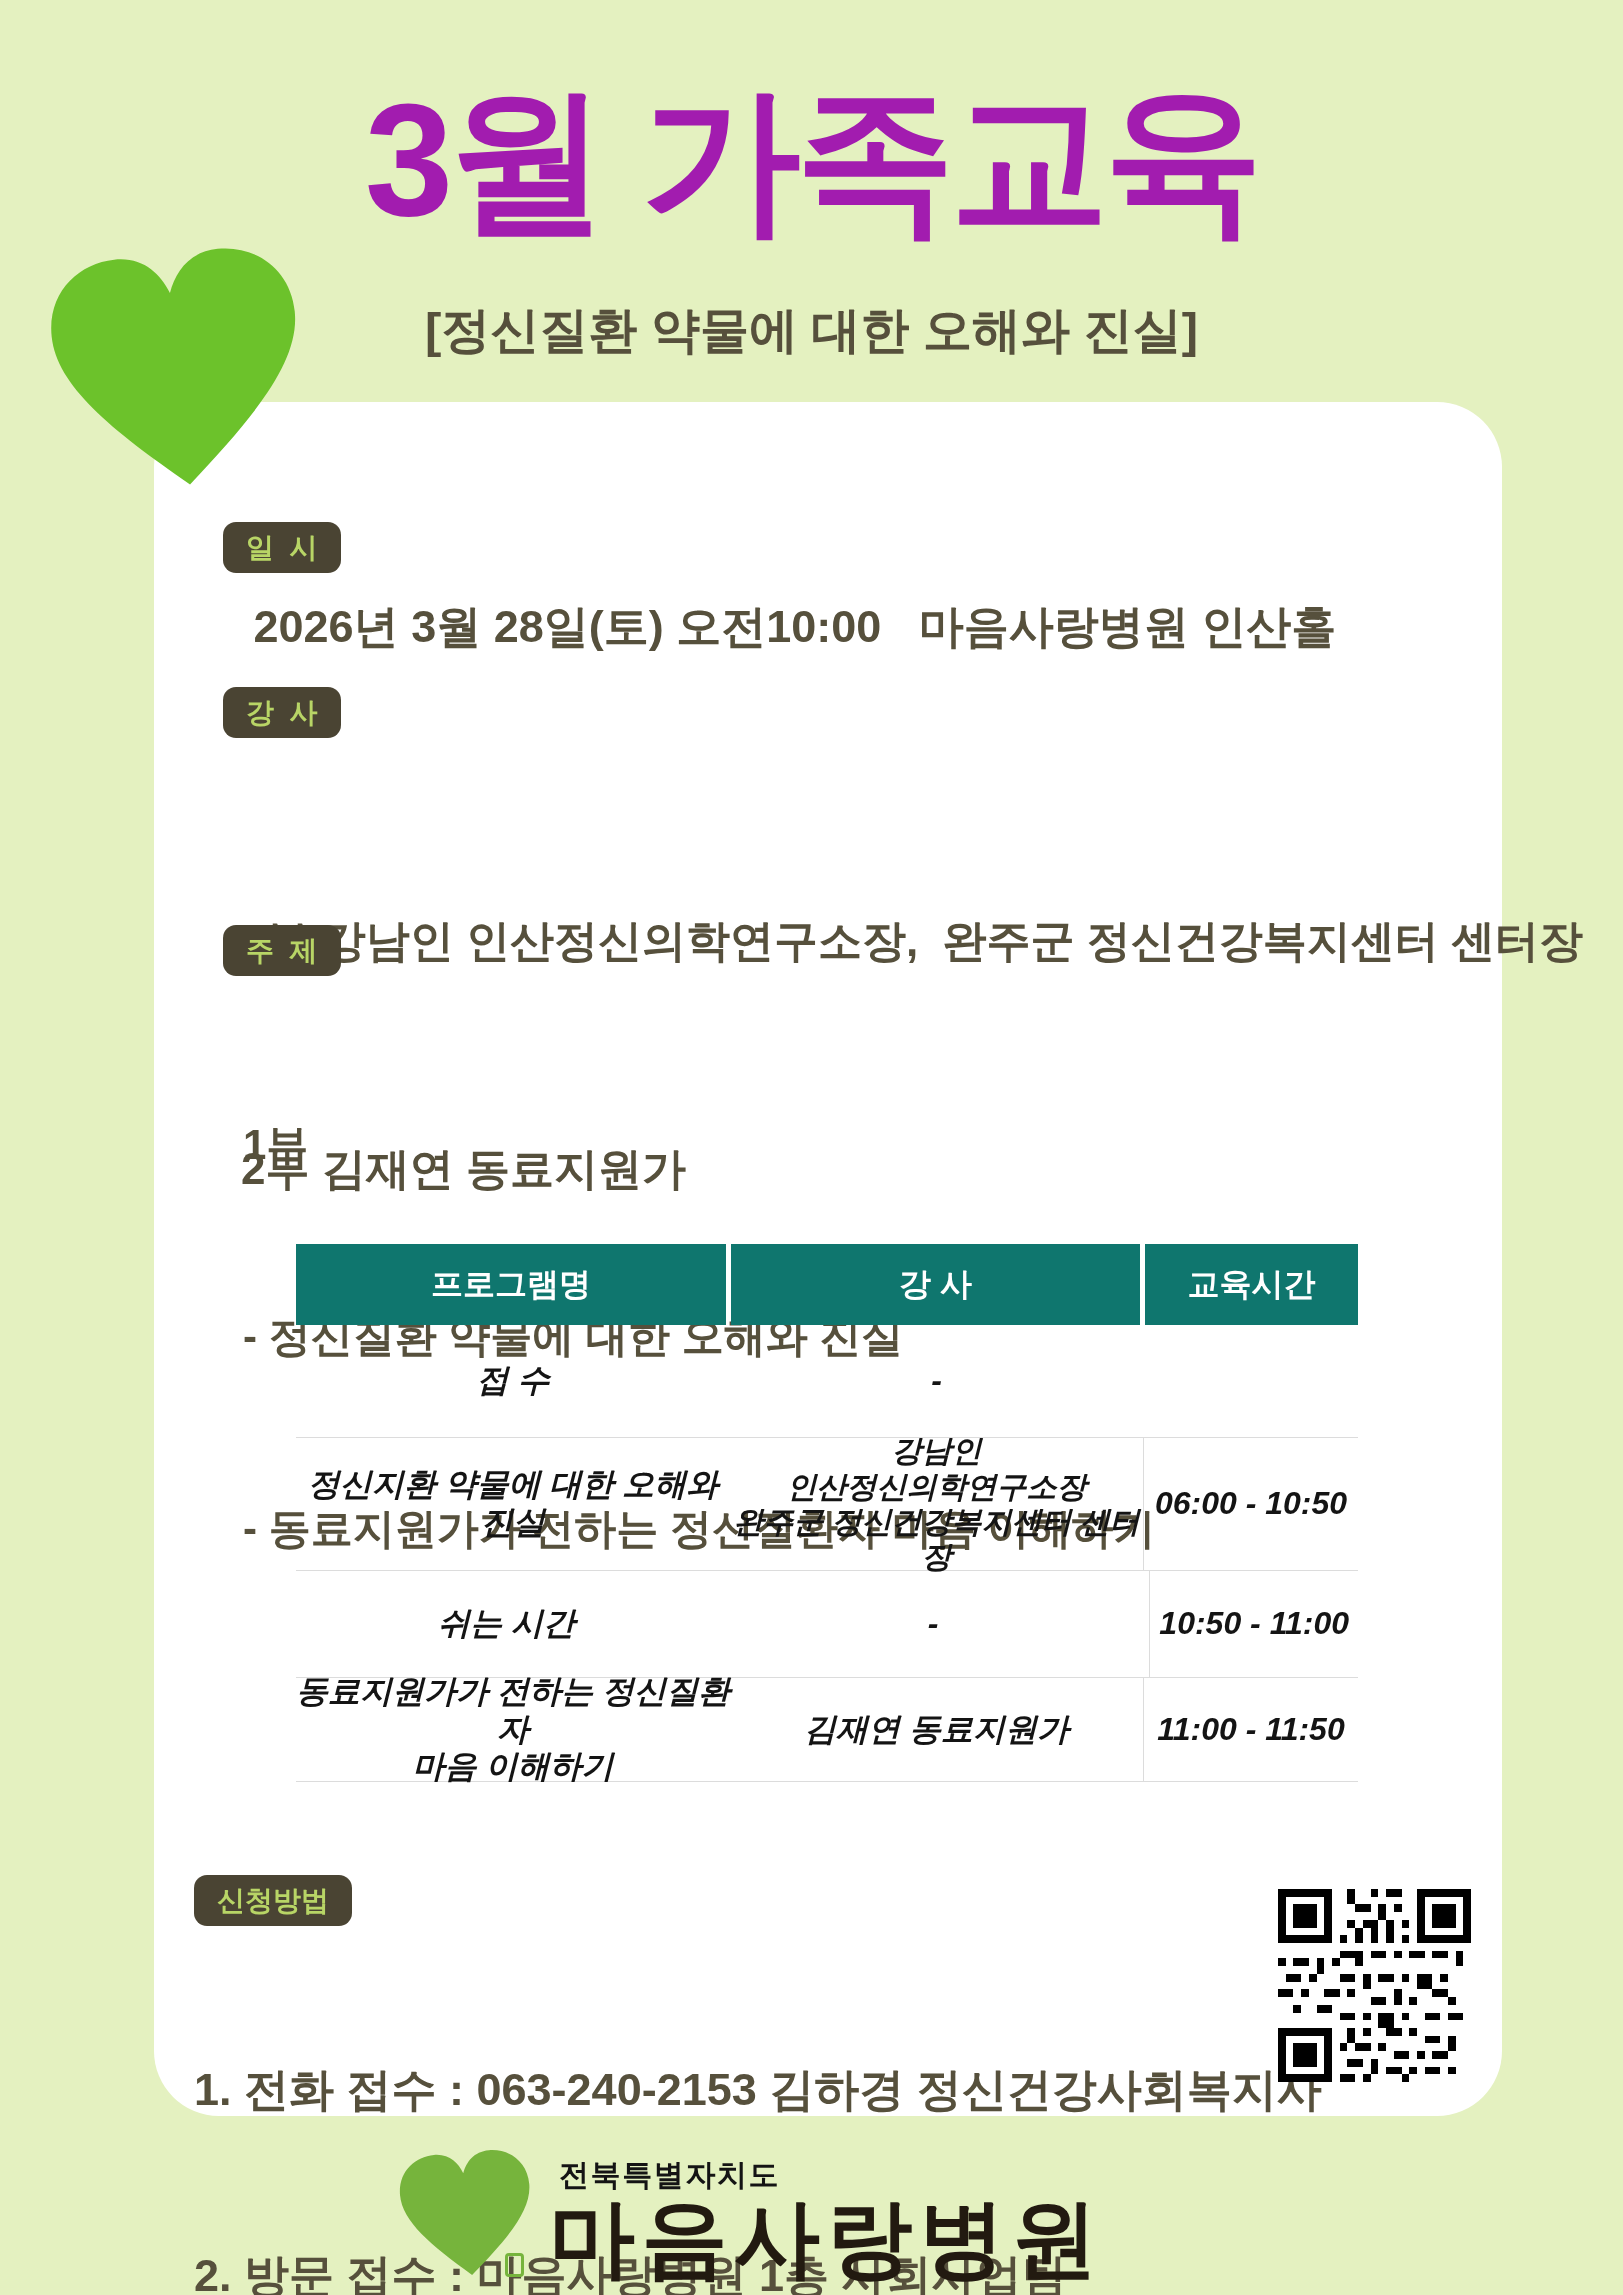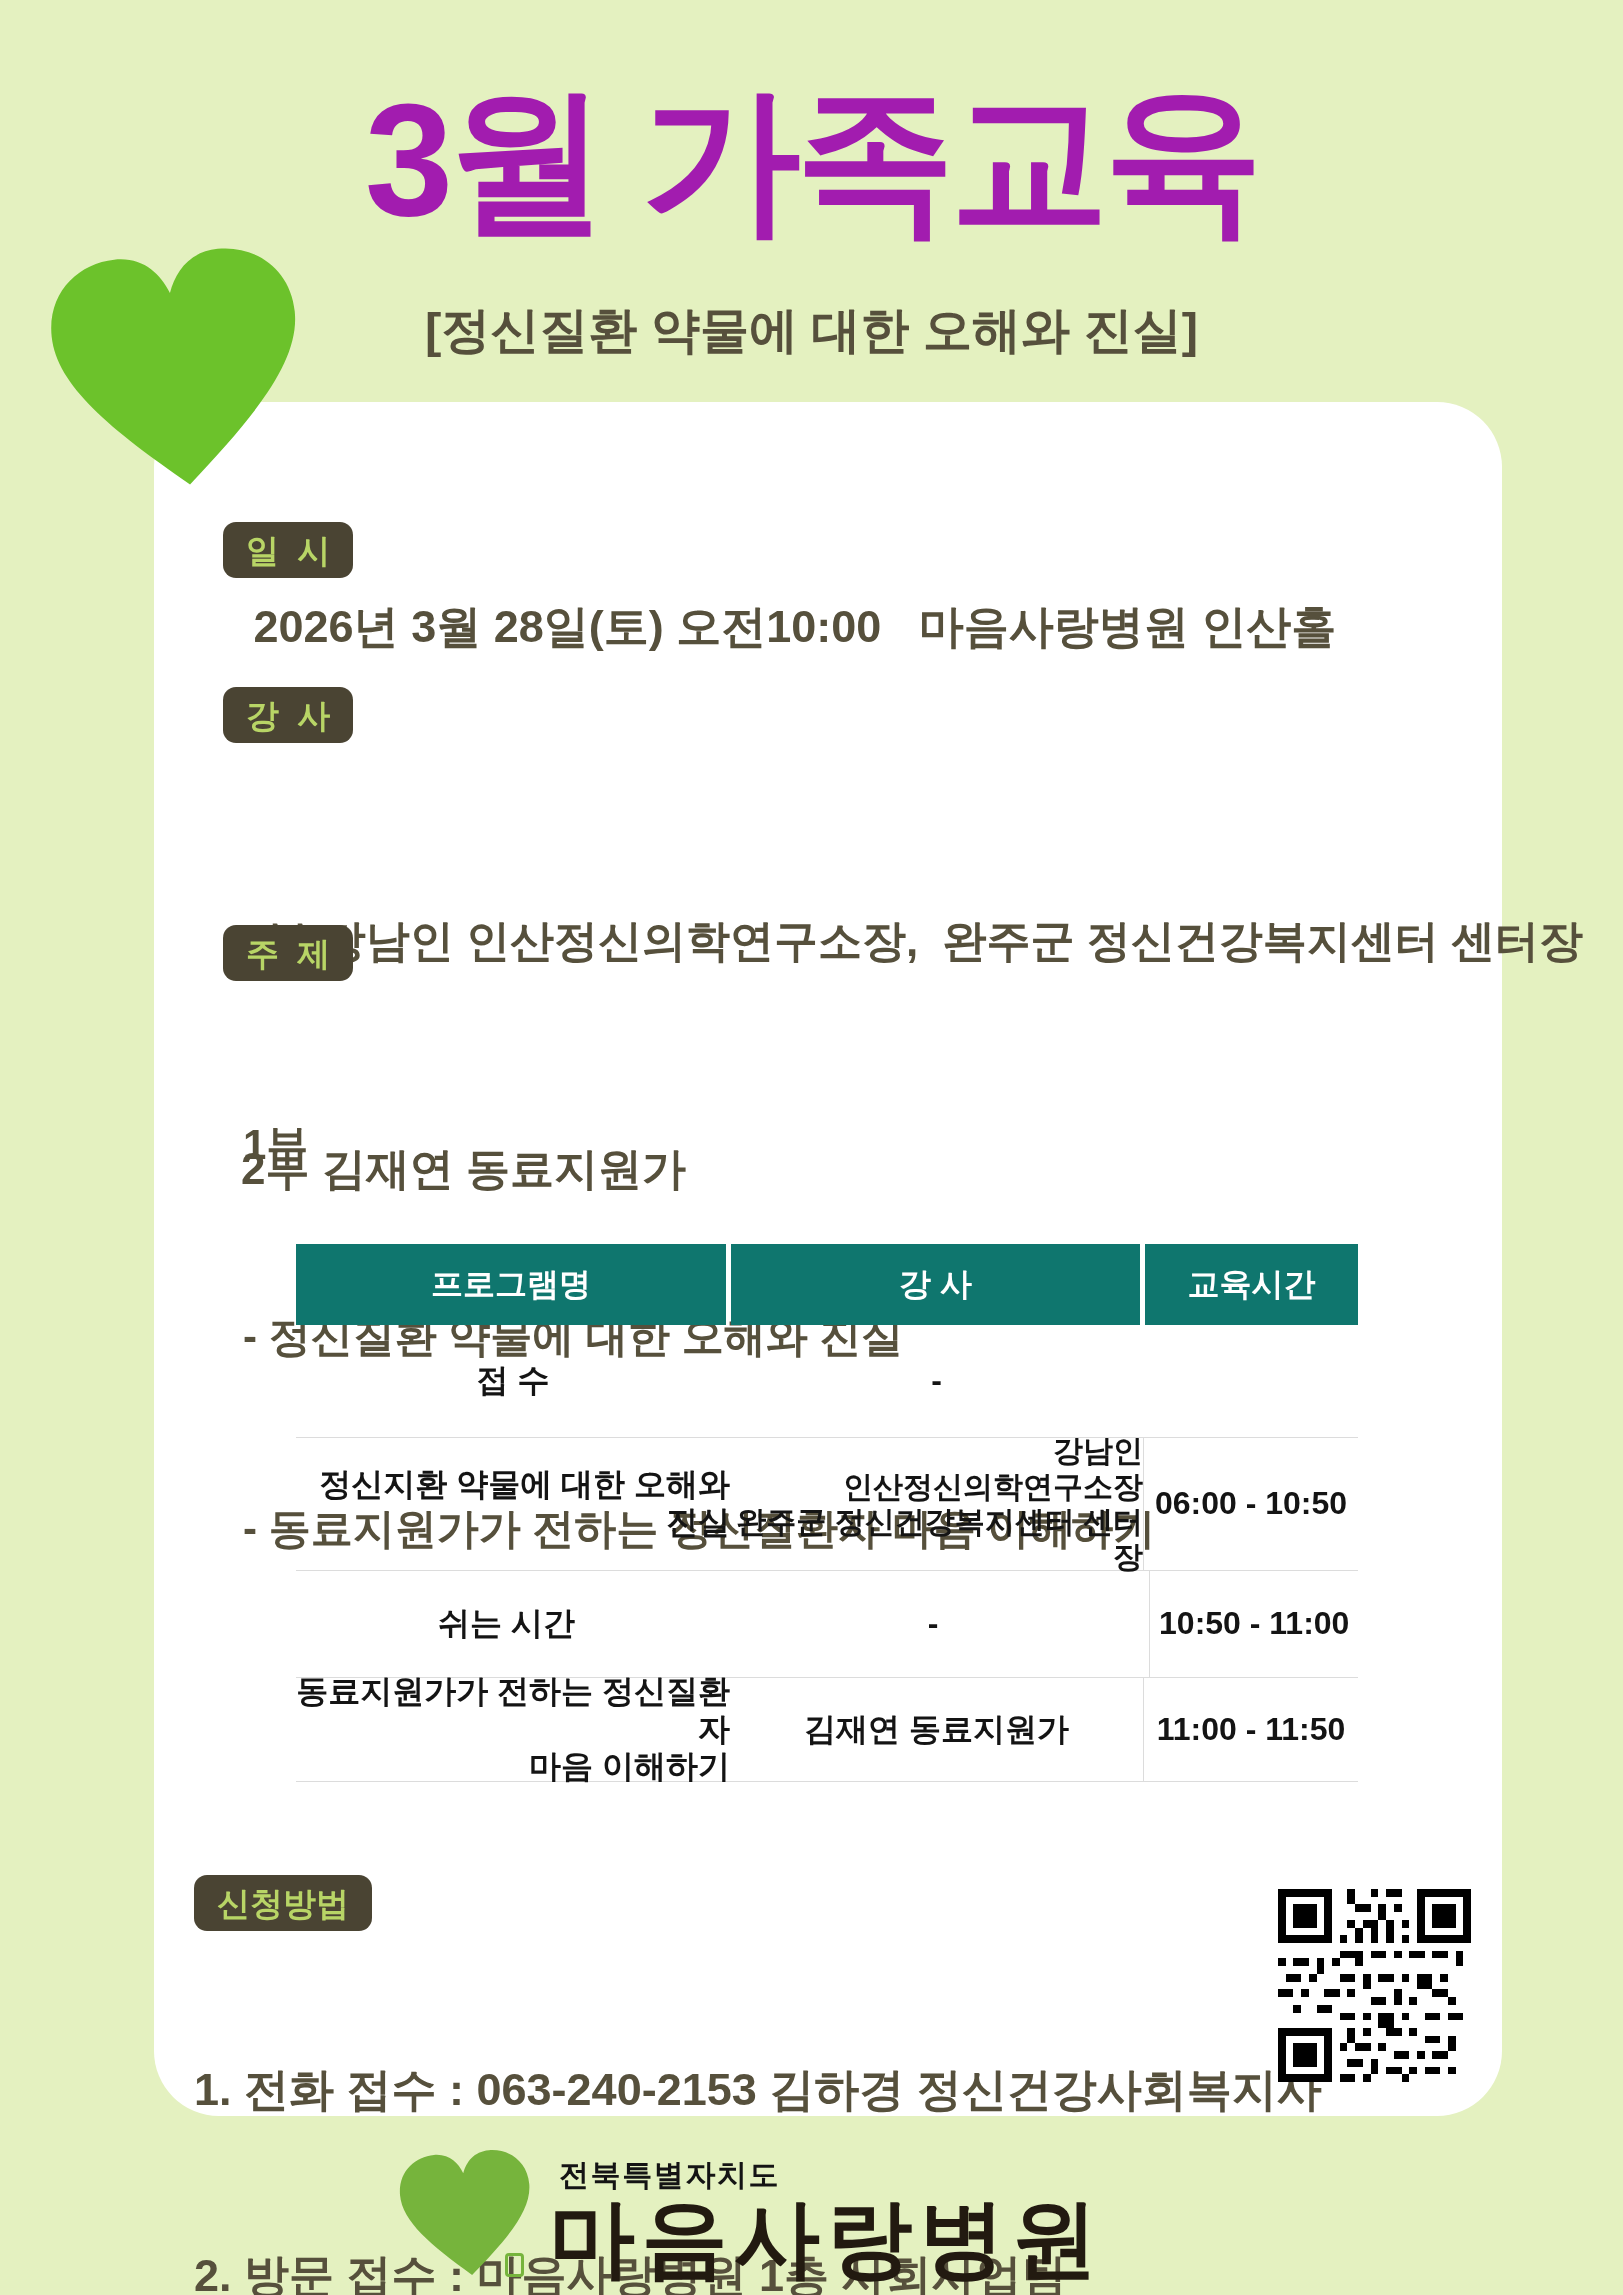--- a/index.html
+++ b/index.html
@@ -23,42 +23,42 @@
   }
   .card{
     left:154px;top:402px;width:1348px;height:1714px;
     background:#ffffff;border-radius:65px;
   }
   .heart-main{left:45px;top:251px;width:267px;height:247px;transform:rotate(-6deg);}
 
   .badge{
     position:absolute;
     background:#4a4433;color:#b8d566;
-    font-weight:800;font-size:33px;line-height:1;
+    font-weight:800;font-size:28px;line-height:1;
     border-radius:13px;padding:12px 23px 11.3px 23px;
     white-space:pre;
   }
   .body-text{font-weight:700;color:#56503c;}
   .datetime-text{left:241px;top:597px;font-size:45px;}
   .instructor-lines{left:241px;top:751px;font-size:44px;line-height:76px;}
   .topic-lines{left:243px;top:985px;font-size:42px;line-height:64px;}
 
   
   .sched{left:296px;top:1244px;width:1062px;color:#141414;}
   .thead{display:flex;gap:4.9px;}
   .th{
     background:#0f766e;color:#ffffff;font-size:32px;font-weight:700;
     height:81px;display:flex;align-items:center;justify-content:center;
     box-sizing:border-box;
   }
   .trow{display:flex;border-bottom:1.6px solid #dcdcdc;box-sizing:border-box;}
   .td{
-    display:flex;align-items:center;justify-content:center;text-align:right;
+    display:flex;align-items:center;justify-content:center;text-align:center;
     font-size:32px;font-weight:700;box-sizing:border-box;
-    white-space:pre-line;line-height:1.18;
+    white-space:pre-line;line-height:1.18;font-style:italic;
   }
   .c1{width:434px;}
   .c2{width:413px;}
   .c3{width:215px;}
   .td.c3{border-left:1.6px solid #dcdcdc;}
   .td.c2.small{font-size:30px;}
 
   .apply-lines{left:194px;top:1935px;font-size:45px;line-height:62px;font-weight:700;}
 
   .qr{left:1278px;top:1889px;width:193px;height:193px;}

